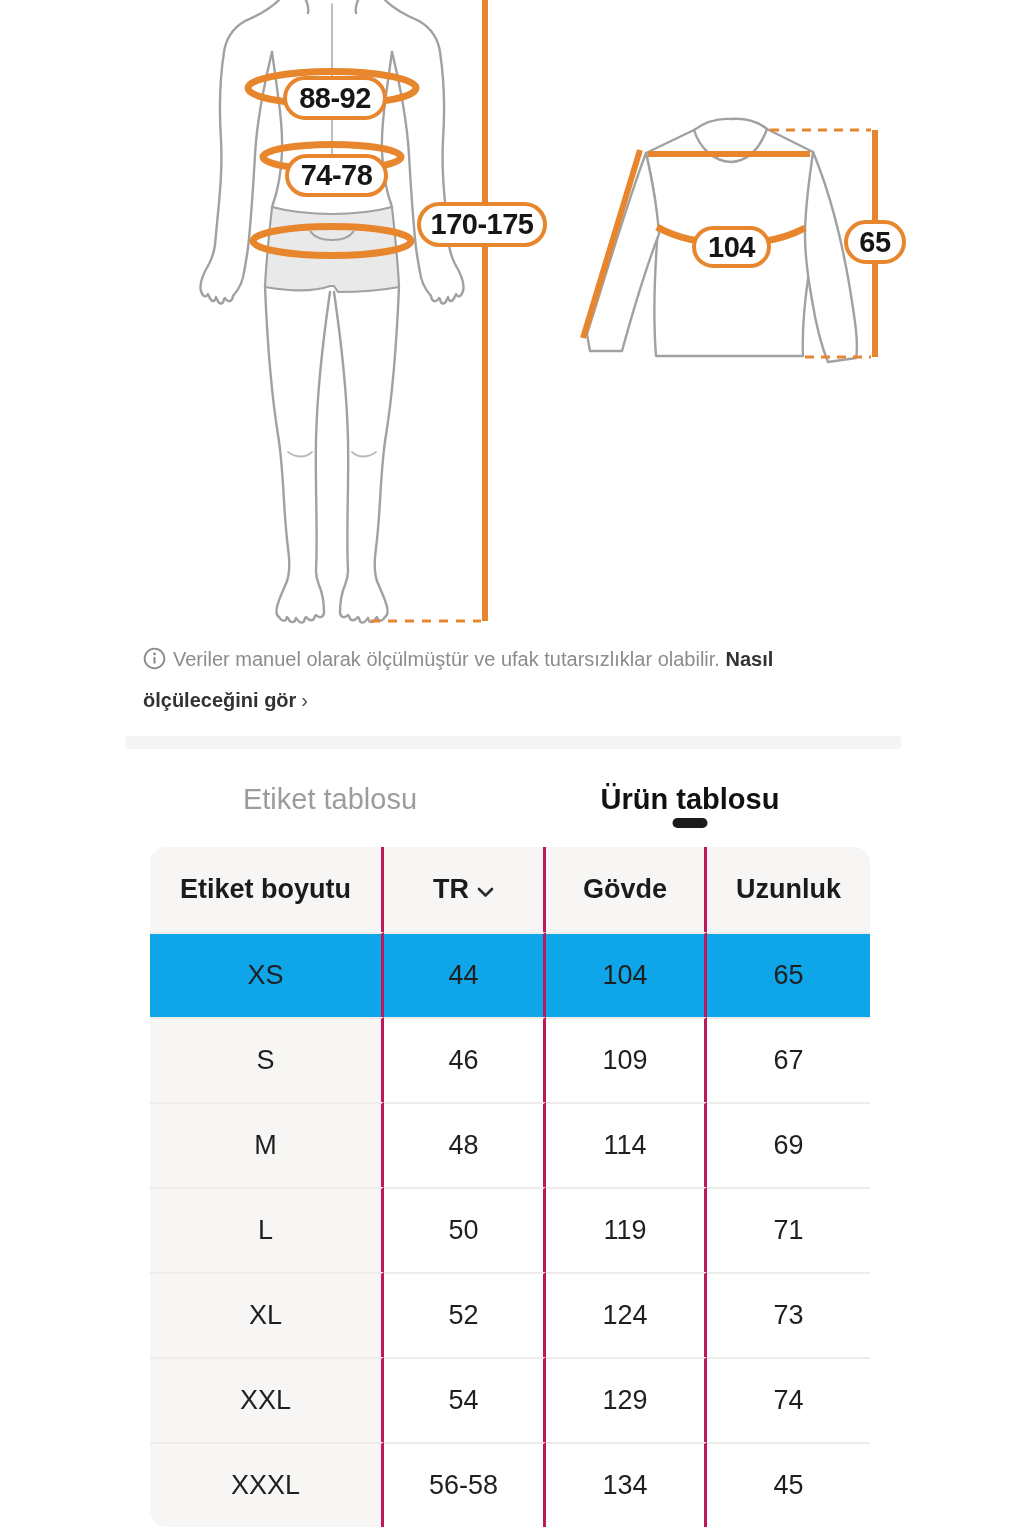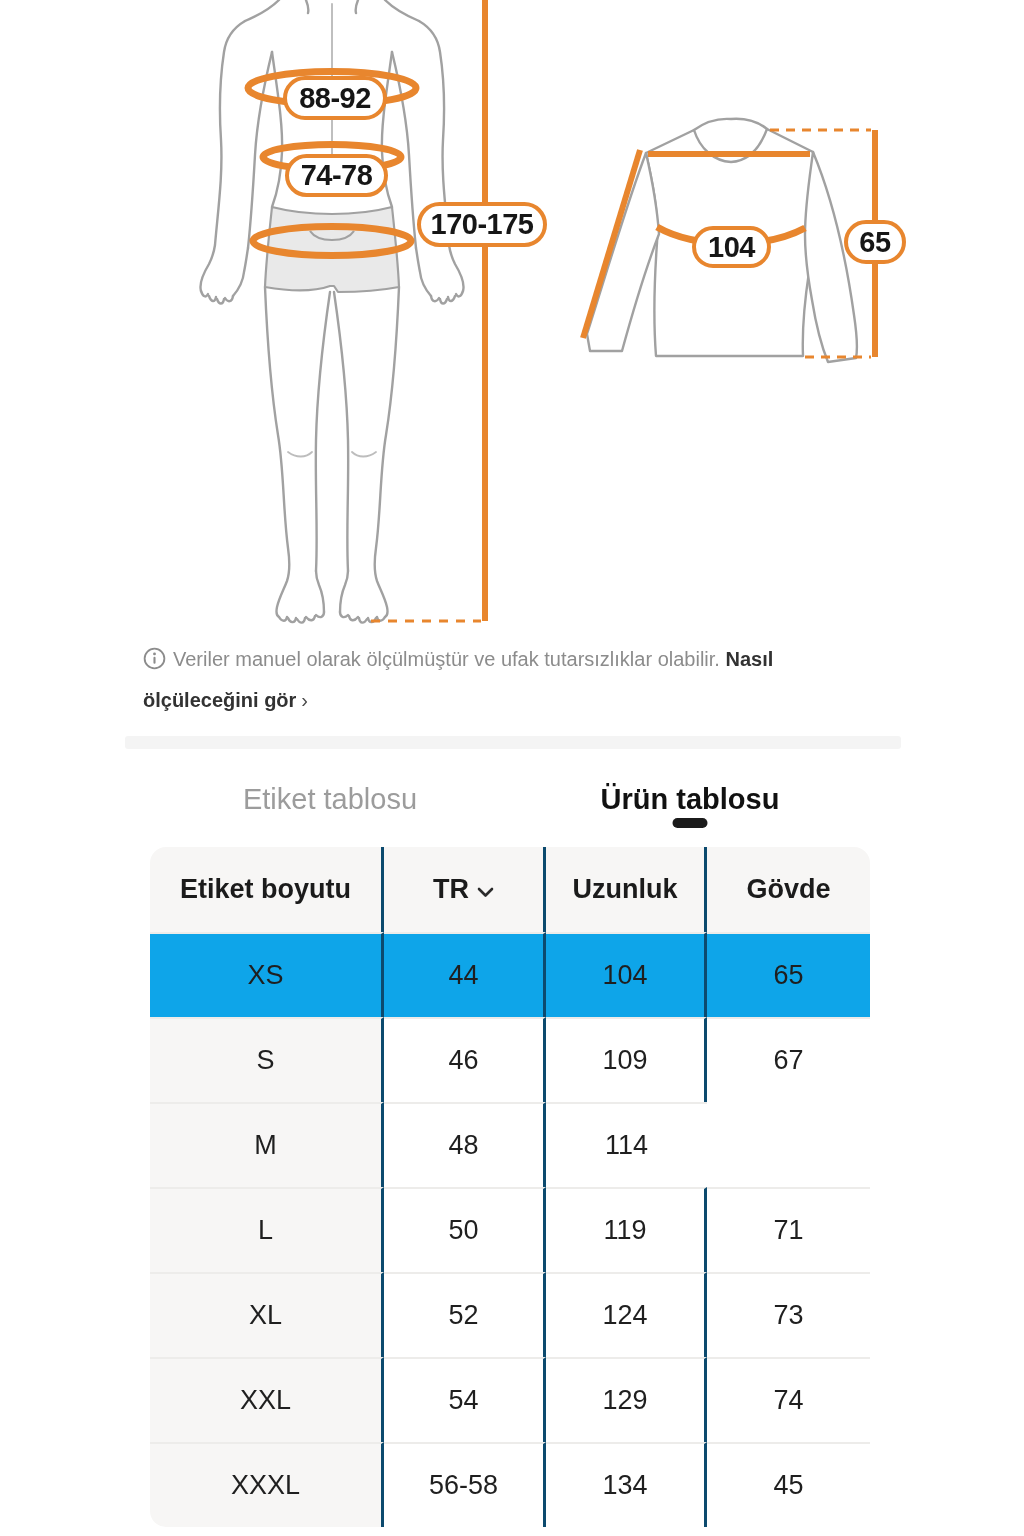--- a/index.html
+++ b/index.html
@@ -42,21 +42,21 @@
   }
   
   .size-table{
     position:absolute;left:150px;top:847px;width:720px;
     border-radius:16px;overflow:hidden;
   }
   .trow{display:grid;grid-template-columns:234px 162px 161px 163px;height:85px;}
   .cell{
     display:flex;align-items:center;justify-content:center;
     font-size:27px;color:#1f1f1f;box-sizing:border-box;
-    border-right:3px solid #0c4a6e;background:#ffffff;
+    border-right:3px solid #be185d;background:#ffffff;
   }
   .cell:last-child{border-right:none;}
   .trow.head .cell{background:#F7F6F5;font-weight:600;color:#1b1b1b;}
   .trow.data .cell{border-top:2px solid #EDECEA;}
   .trow.data .cell:first-child{background:#F7F6F5;}
   .trow.data.highlight .cell{background:#0ea5e9;}
   .chev-down{margin-left:8px;display:inline-block;}
 </style>
 </head>
 <body>
@@ -175,40 +175,41 @@
     <div class="trow head">
       <div class="cell">Etiket boyutu</div>
       <div class="cell">
         <span>TR</span>
         <span class="chev-down">
           <svg width="17" height="11" viewBox="0 0 17 11">
               <polyline points="2,2 8.5,8.5 15,2" stroke="#2b2b2b" stroke-width="2.6" fill="none" stroke-linecap="round" stroke-linejoin="round"></polyline>
             </svg>
         </span>
       </div>
+      <div class="cell">Gövde</div>
       <div class="cell">Uzunluk</div>
-      <div class="cell">Gövde</div>
     </div>
 
     <div class="trow data highlight">
       <div class="cell">XS</div>
       <div class="cell">44</div>
       <div class="cell">104</div>
       <div class="cell">65</div>
     </div>
     <div class="trow data">
       <div class="cell">S</div>
       <div class="cell">46</div>
       <div class="cell">109</div>
       <div class="cell">67</div>
     </div>
     <div class="trow data">
       <div class="cell">M</div>
       <div class="cell">48</div>
       <div class="cell">114</div>
+      <div class="cell">69</div>
     </div>
     <div class="trow data">
       <div class="cell">L</div>
       <div class="cell">50</div>
       <div class="cell">119</div>
       <div class="cell">71</div>
     </div>
     <div class="trow data">
       <div class="cell">XL</div>
       <div class="cell">52</div>

